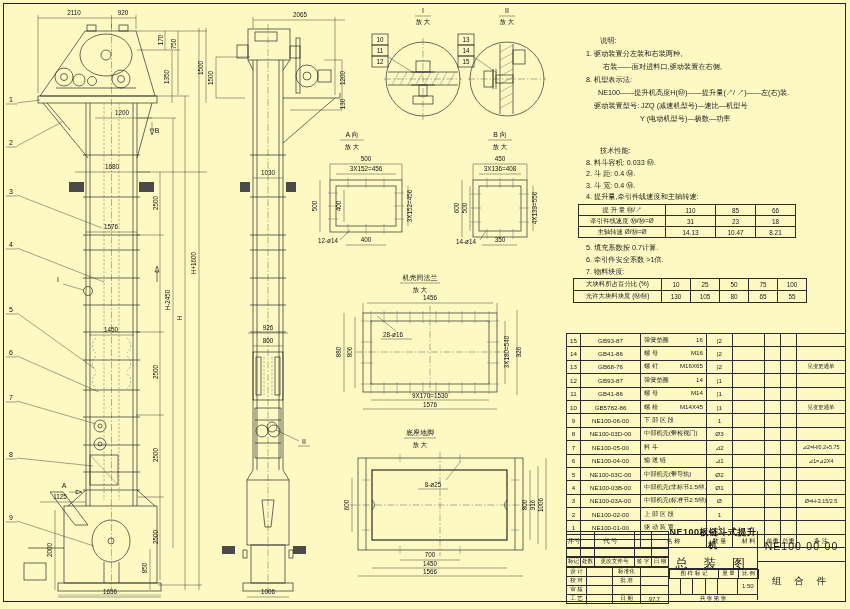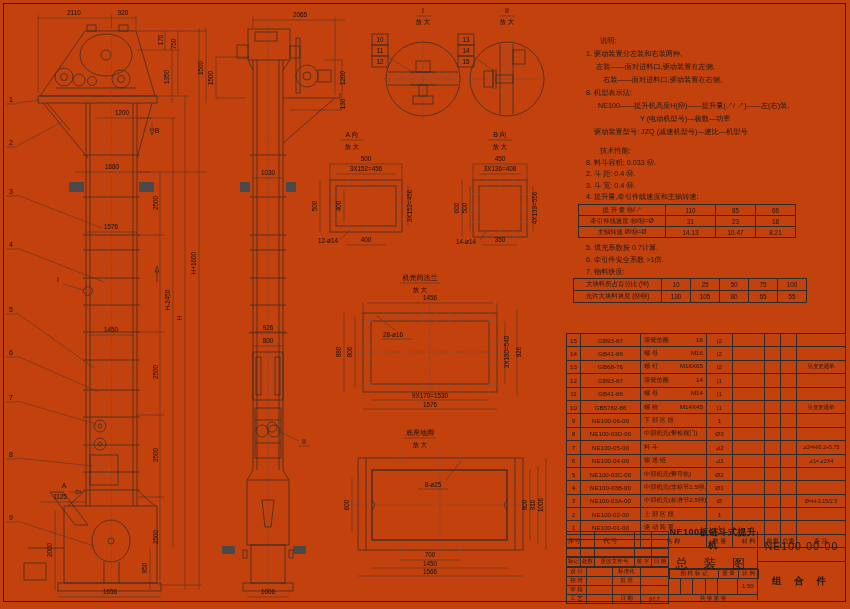--- a/index.html
+++ b/index.html
@@ -1,16 +1,16 @@
 <!DOCTYPE html>
 <html><head>
 <meta charset="utf-8">
 <style>
   html,body{margin:0;padding:0;background:#e8e8e8;}
-  .sheet{position:relative;width:850px;height:609px;background:#c2410c;overflow:hidden;
+  .sheet{position:relative;width:850px;height:609px;background:#fef9c3;overflow:hidden;
          font-family:"Liberation Sans", sans-serif;color:#1a1a1a;}
   .frame{position:absolute;left:3px;top:3px;width:841px;height:597px;border:1.3px solid #222;}
   svg{position:absolute;left:0;top:0;}
   svg path,svg rect,svg circle,svg ellipse,svg polygon{stroke:#2b2b2b;stroke-width:.7;fill:none;}
   svg .fillc{fill:#4a4a4a;stroke:none;}
   svg .cl{stroke-dasharray:7 2 1.5 2;stroke-width:.45;stroke:#555;}
   svg .thin{stroke-width:.45;stroke:#666;}
   svg .dsh{stroke-dasharray:2.5 1.5;}
   svg .dim{stroke-width:.45;stroke:#333;}
   svg text{fill:#111;stroke:none;font-size:6.3px;text-anchor:middle;font-family:"Liberation Sans",sans-serif;}
@@ -24,21 +24,21 @@
     font-size:6.4px;text-align:center;overflow:hidden;white-space:nowrap;}
   table.bom td{font-size:6.2px;height:12.4px;}
   .nm{display:flex;justify-content:space-between;padding:0 2px;}
   .tb{position:absolute;left:566px;top:531px;width:279px;height:69px;display:flex;}
   .tb table{border-collapse:collapse;table-layout:fixed;width:100%;}
   .tb td{border:.7px solid #2b2b2b;font-size:5.6px;text-align:center;padding:0;overflow:hidden;white-space:nowrap;}
   .zone{box-sizing:border-box;}
   .bigtitle{font-size:9px;font-weight:bold;text-align:center;letter-spacing:.5px;}
   .sub2{font-size:13px;text-align:center;letter-spacing:6px;margin-top:3px;}
   .dno{font-size:10.5px;text-align:center;letter-spacing:1px;}
-  .part{font-size:9.5px;text-align:center;letter-spacing:5px;font-weight:bold;}
+  .part{font-size:9.5px;text-align:center;letter-spacing:5px;}
 </style>
 </head>
 <body>
 
 <div class="sheet">
   <div class="frame"></div>
 
   <svg width="562" height="609" viewBox="0 0 562 609">
 
     <g>
@@ -296,26 +296,25 @@
       <text transform="rotate(-90 543 505)" x="543" y="505">1006</text>
       <text x="430" y="557">700</text>
       <text x="430" y="566">1450</text>
       <text x="430" y="574">1566</text>
     </g>
   </svg>
 
   <div class="abs notes" style="left:578px;top:34px;width:268px;">
     <div style="margin-left:22px">说明:</div>
     <div style="margin-left:8px">1. 驱动装置分左装和右装两种,</div>
-    <div style="margin-left:18px">左装——面对进料口,驱动装置在左侧,</div>
     <div style="margin-left:25px">右装——面对进料口,驱动装置在右侧,</div>
     <div style="margin-left:8px">8. 机型表示法:</div>
     <div style="margin-left:20px">NE100——提升机高度H(Ⓜ)——提升量(↗/ ↗)——左(右)装.</div>
+    <div style="margin-left:16px">驱动装置型号: JZQ (减速机型号)—速比—机型号</div>
     <div style="margin-left:62px">Y (电动机型号)—极数—功率</div>
-    <div style="margin-left:16px">驱动装置型号: JZQ (减速机型号)—速比—机型号</div>
   </div>
 
   <div class="abs notes" style="left:578px;top:145px;line-height:11.5px;">
     <div style="margin-left:22px">技术性能:</div>
     <div style="margin-left:8px">8. 料斗容积: 0.033 Ⓜ.</div>
     <div style="margin-left:8px">2. 斗    距: 0.4 Ⓜ.</div>
     <div style="margin-left:8px">3. 斗    宽: 0.4 Ⓜ.</div>
     <div style="margin-left:8px">4. 提升量,牵引件线速度和主轴转速:</div>
   </div>
 

